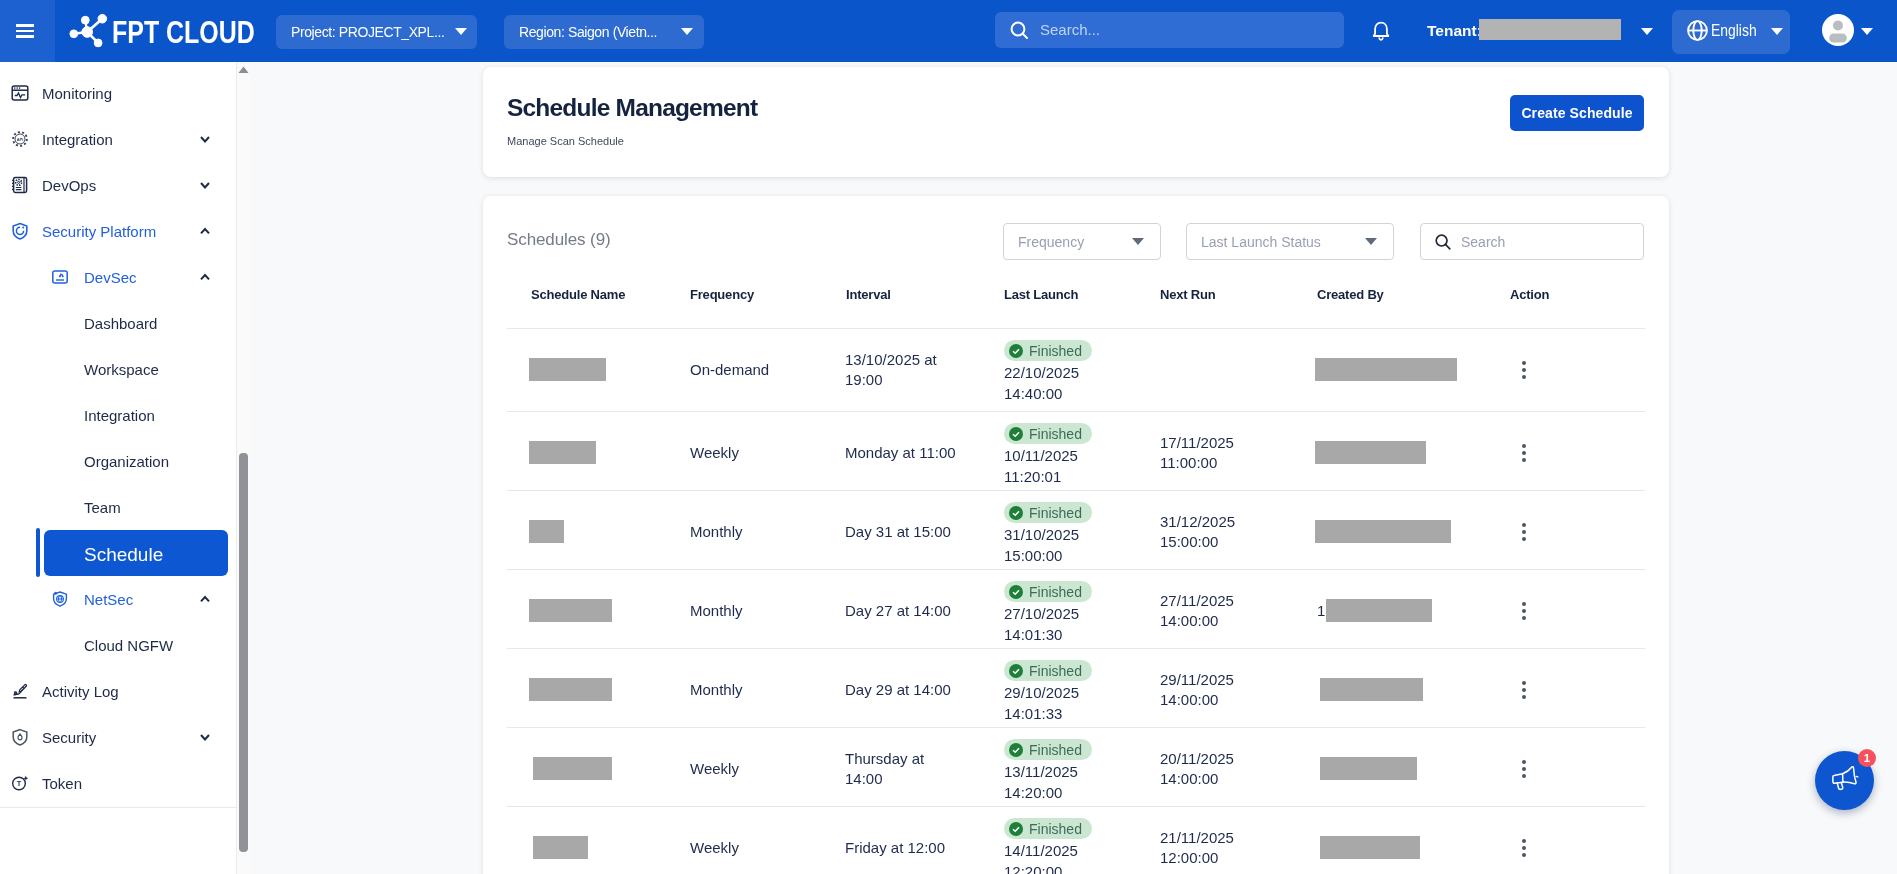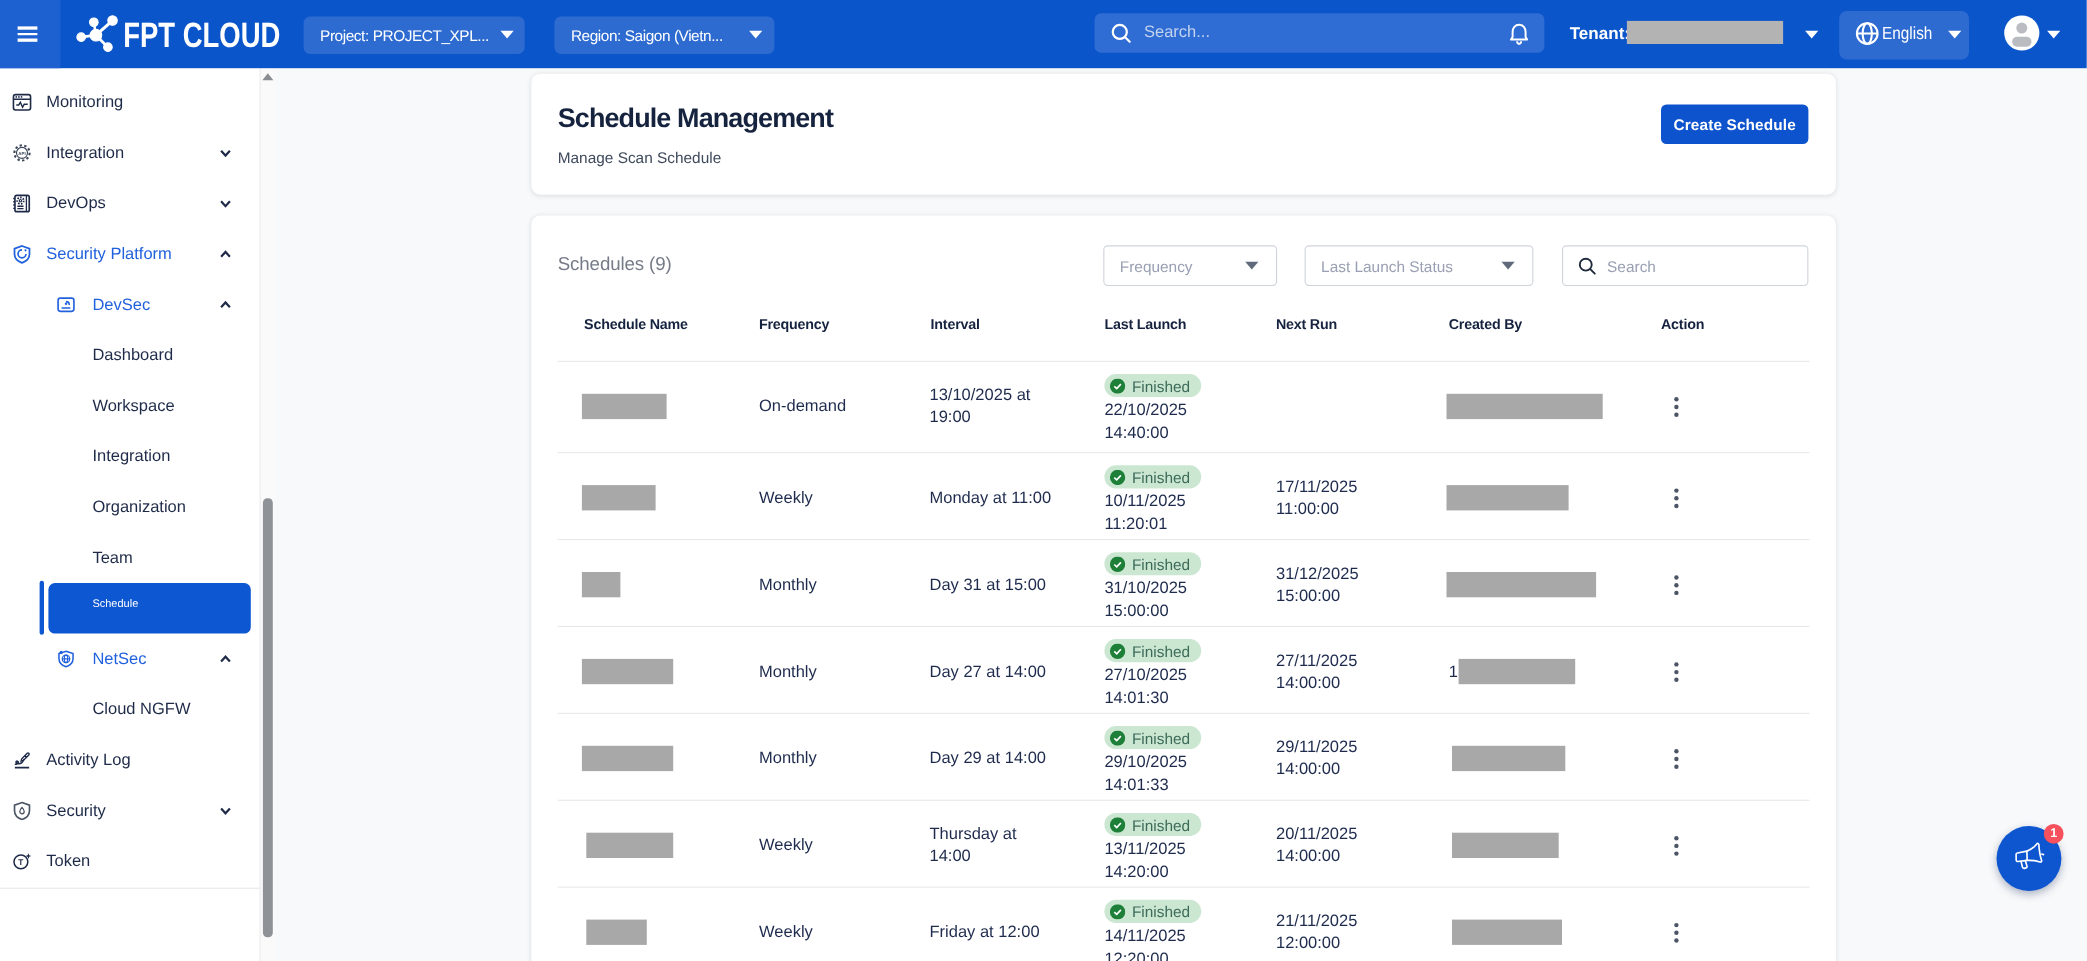--- a/index.html
+++ b/index.html
@@ -6,48 +6,48 @@
   html,body { width:1897px; height:874px; overflow:hidden; font-family:"Liberation Sans",sans-serif; background:#f8f9fa; }
 
   
   #header { position:absolute; top:0; left:0; width:1897px; height:62px; background:#0b55cb; z-index:20; }
   #hamblock { position:absolute; top:0; left:0; width:55px; height:62px; background:#1d61d1; }
   .hbar { position:absolute; left:16px; width:18px; height:2.7px; background:#fff; }
   #logo { position:absolute; left:69px; top:8px; width:190px; height:46px; }
   #logotxt { position:absolute; left:112px; top:14px; color:#fff; font-size:32px; font-weight:bold; letter-spacing:0px; transform:scaleX(0.78); transform-origin:left; white-space:nowrap; }
   .hdrbox { position:absolute; top:15px; height:34px; background:#2e6bd1; border-radius:6px; color:#fff; font-size:14px; line-height:34px; padding-left:15px; letter-spacing:-0.4px; }
   .caretw { position:absolute; width:0; height:0; border-left:6px solid transparent; border-right:6px solid transparent; border-top:7px solid #fff; }
-  #hsearch { position:absolute; left:995px; top:12px; width:409px; height:36px; background:#2f6cd4; border-radius:6px; }
+  #hsearch { position:absolute; left:995px; top:12px; width:349px; height:36px; background:#2f6cd4; border-radius:6px; }
   #hsearch span { position:absolute; left:45px; top:9px; color:#c3d3ee; font-size:15px; }
   #tenantlbl { position:absolute; left:1427px; top:22px; color:#fff; font-weight:bold; font-size:15.5px; }
   #tenantbox { position:absolute; left:1479px; top:19px; width:142px; height:21px; background:#b3b3b3; }
   #engbox { position:absolute; left:1672px; top:10px; width:118px; height:44px; background:#2e6bd1; border-radius:7px; }
   #engbox span { position:absolute; left:39px; top:12px; color:#fff; font-size:16px; transform:scaleX(0.87); transform-origin:left; }
   #avatar { position:absolute; left:1822px; top:14px; width:32px; height:32px; background:#fff; border-radius:50%; overflow:hidden; }
 
   
   #sidebar { position:absolute; top:62px; left:0; width:250px; height:812px; background:#fff; z-index:10; }
   #sbtrack { position:absolute; top:0; right:0; width:14px; height:812px; background:#fafafa; border-left:1px solid #ebebeb; }
   #sbthumb { position:absolute; left:239px; top:391px; width:9px; height:399px; background:#8f9296; border-radius:4px; }
   .mi { position:absolute; left:0; width:236px; height:40px; }
   .mi .txt { position:absolute; left:42px; top:50%; transform:translateY(-50%); font-size:15px; color:#1e2a48; }
   .mi .txt2 { position:absolute; left:84px; top:50%; transform:translateY(-50%); font-size:15px; color:#1e2a48; }
   .mi .ic { position:absolute; left:11px; top:50%; transform:translateY(-50%); width:18px; height:18px; }
   .mi .ic2 { position:absolute; left:51px; top:50%; transform:translateY(-50%); width:18px; height:18px; }
   .mi .chev { position:absolute; left:198px; top:50%; transform:translateY(-50%); width:14px; height:14px; }
   .blue .txt, .blue .txt2 { color:#2161dd; }
   #selbar { position:absolute; left:36px; top:466px; width:4px; height:49px; background:#0d57d2; border-radius:2px; }
   #selbox { position:absolute; left:44px; top:468px; width:184px; height:46px; background:#0d57d2; border-radius:6px; }
-  #selbox span { position:absolute; left:40px; top:14px; color:#fff; font-size:10px; }
+  #selbox span { position:absolute; left:40px; top:14px; color:#fff; font-size:19px; }
   #sbdivider { position:absolute; left:0; top:745px; width:236px; height:1px; background:#e7e9ed; }
 
   
   #card1 { position:absolute; left:483px; top:67px; width:1186px; height:110px; background:#fff; border-radius:8px; box-shadow:0 1px 5px rgba(30,40,70,0.13); }
   #card1 h1 { position:absolute; left:24px; top:27px; font-size:24.5px; color:#16233f; font-weight:bold; letter-spacing:-0.8px;}
-  #card1 .sub { position:absolute; left:24px; top:68px; font-size:14px; color:#3f4a5c;text-align:center; }
+  #card1 .sub { position:absolute; left:24px; top:68px; font-size:11px; color:#3f4a5c;text-align:center; }
   #btncreate { position:absolute; left:1027px; top:28px; width:134px; height:36px; background:#0d53cd; border-radius:5px; color:#fff; font-size:14px; font-weight:bold; text-align:center; line-height:36px; letter-spacing:0.1px; }
 
   #card2 { position:absolute; left:483px; top:196px; width:1186px; height:760px; background:#fff; border-radius:8px; box-shadow:0 1px 5px rgba(30,40,70,0.13); overflow:hidden; }
   #schedtitle { position:absolute; left:24px; top:34px; font-size:17px; color:#757b87; font-weight:500; letter-spacing:-0.1px; }
   .filter { position:absolute; top:27px; height:37px; border:1px solid #cfd4dc; border-radius:4px; background:#fff; }
   .filter .ph { position:absolute; left:14px; top:10px; font-size:14px; color:#9aa0b3; }
   .caretg { position:absolute; width:0; height:0; border-left:6px solid transparent; border-right:6px solid transparent; border-top:7px solid #5f6a7a; }
 
   .th { position:absolute; font-size:13px; font-weight:bold; color:#16233f; top:91px; letter-spacing:-0.2px; }
   .sepln { position:absolute; left:24px; width:1138px; height:1px; background:#e6e8ec; }

